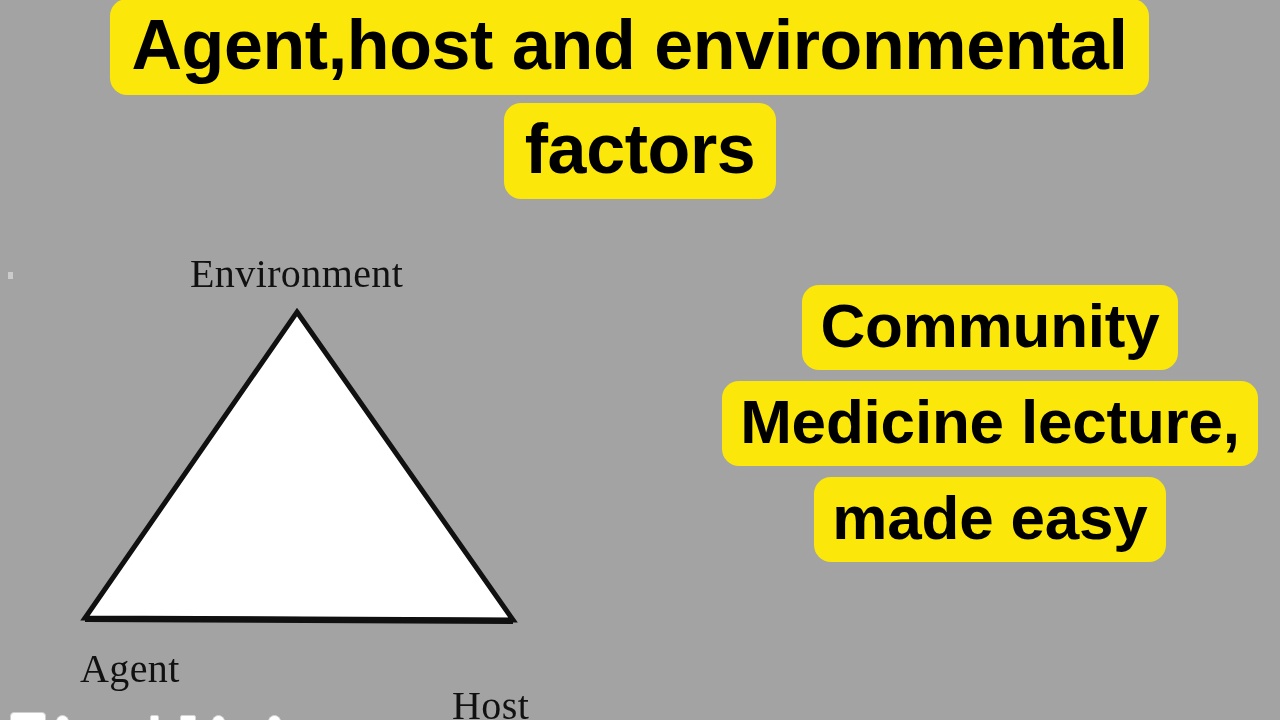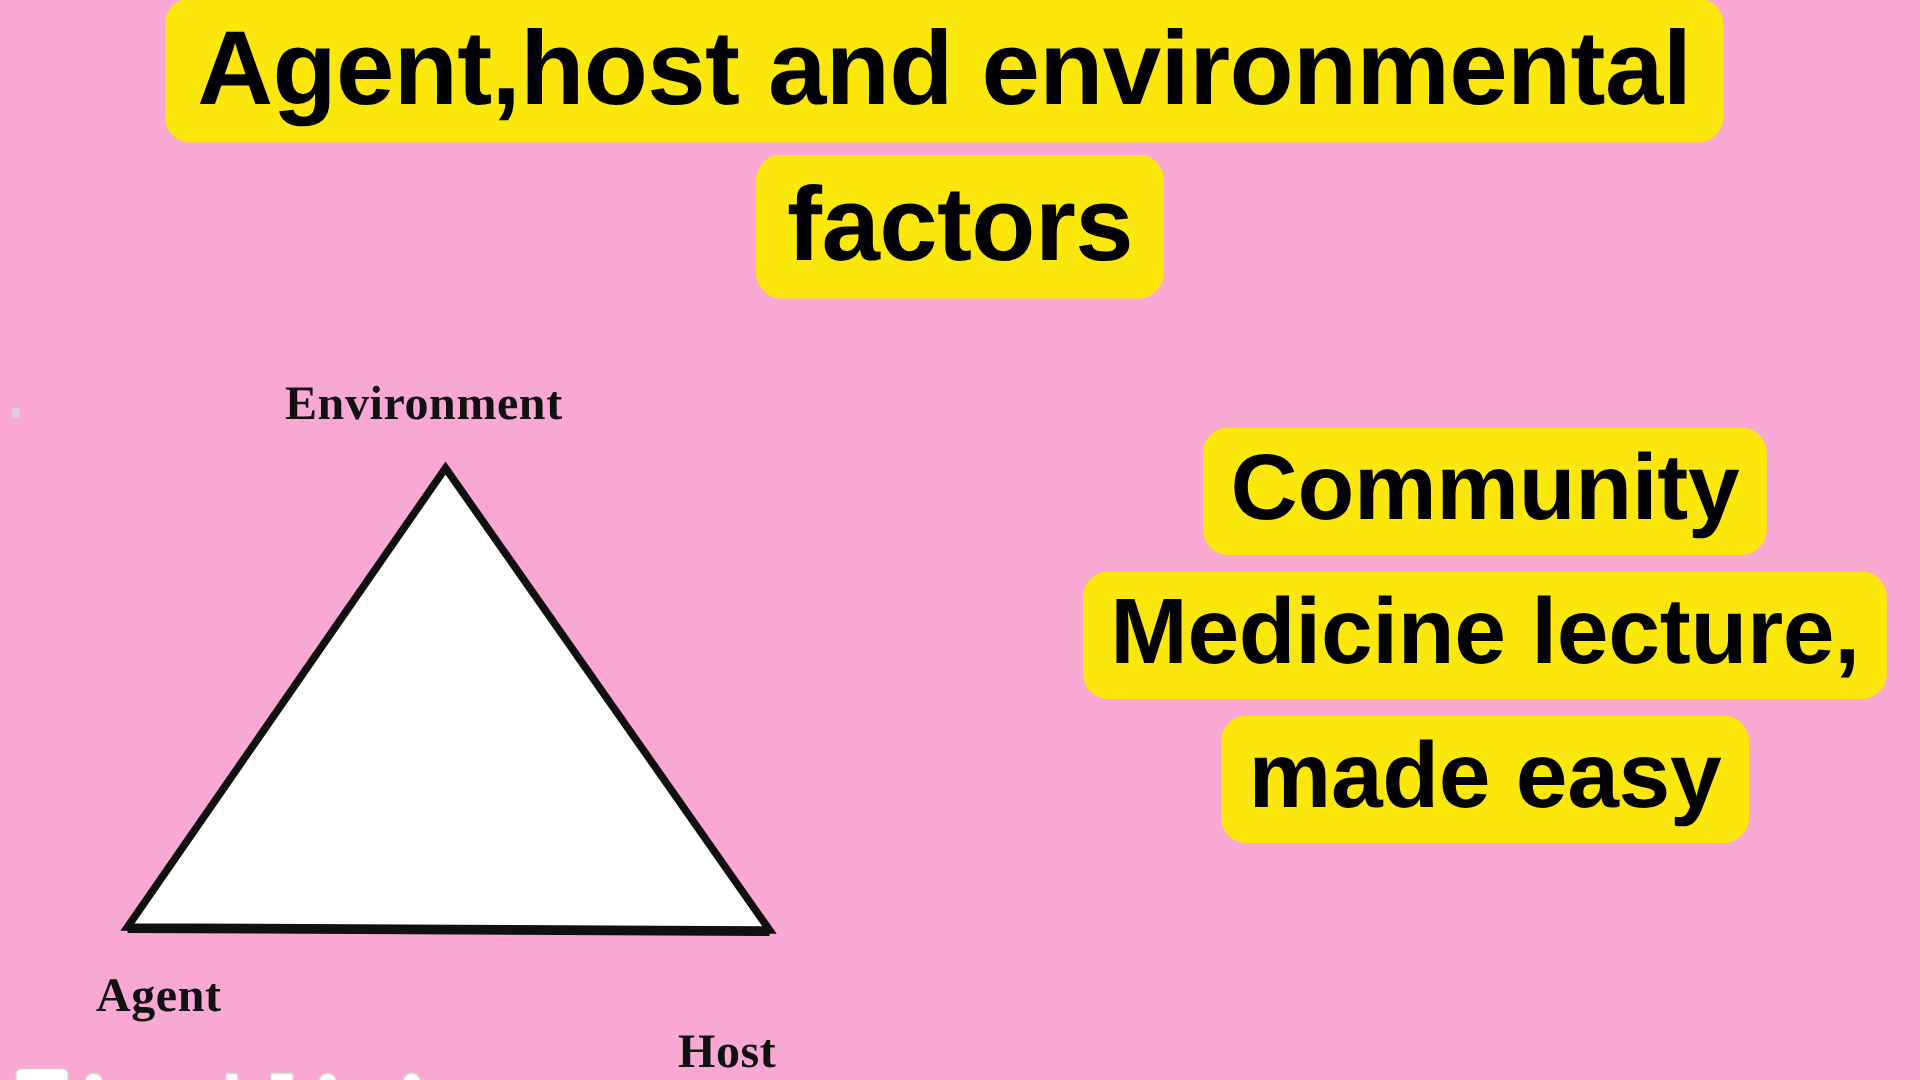--- a/index.html
+++ b/index.html
@@ -14,21 +14,21 @@
     overflow: hidden;
     position: relative;
   }
 
   #stage {
     position: absolute;
     left: 0;
     top: 0;
     width: 1280px;
     height: 720px;
-    background: #f9a8d4;
+    background: #a3a3a3;
     overflow: hidden;
   }
 
   
   .hl-wrap {
     position: absolute;
     margin: 0;
     padding: 0;
   }
   .hl-wrap .hl {
@@ -77,32 +77,31 @@
     height: 460px;
   }
   #triangle-svg {
     position: absolute;
     left: 0;
     top: 0;
   }
   .tri-label {
     position: absolute;
     font-family: "Liberation Serif", serif;
-    font-size: 32px;
+    font-size: 40px;
     color: #111111;
     white-space: nowrap;
     letter-spacing: 0.4px;
-    font-weight: bold;
   }
   #label-environment {
     left: 150px;
     top: 10px;
   }
   #label-agent {
-    left: 24px;
+    left: 40px;
     top: 405px;
   }
   #label-host {
     left: 412px;
     top: 405px;
     margin-top: 37px;
   }
 
   
   #edge-artifact {

